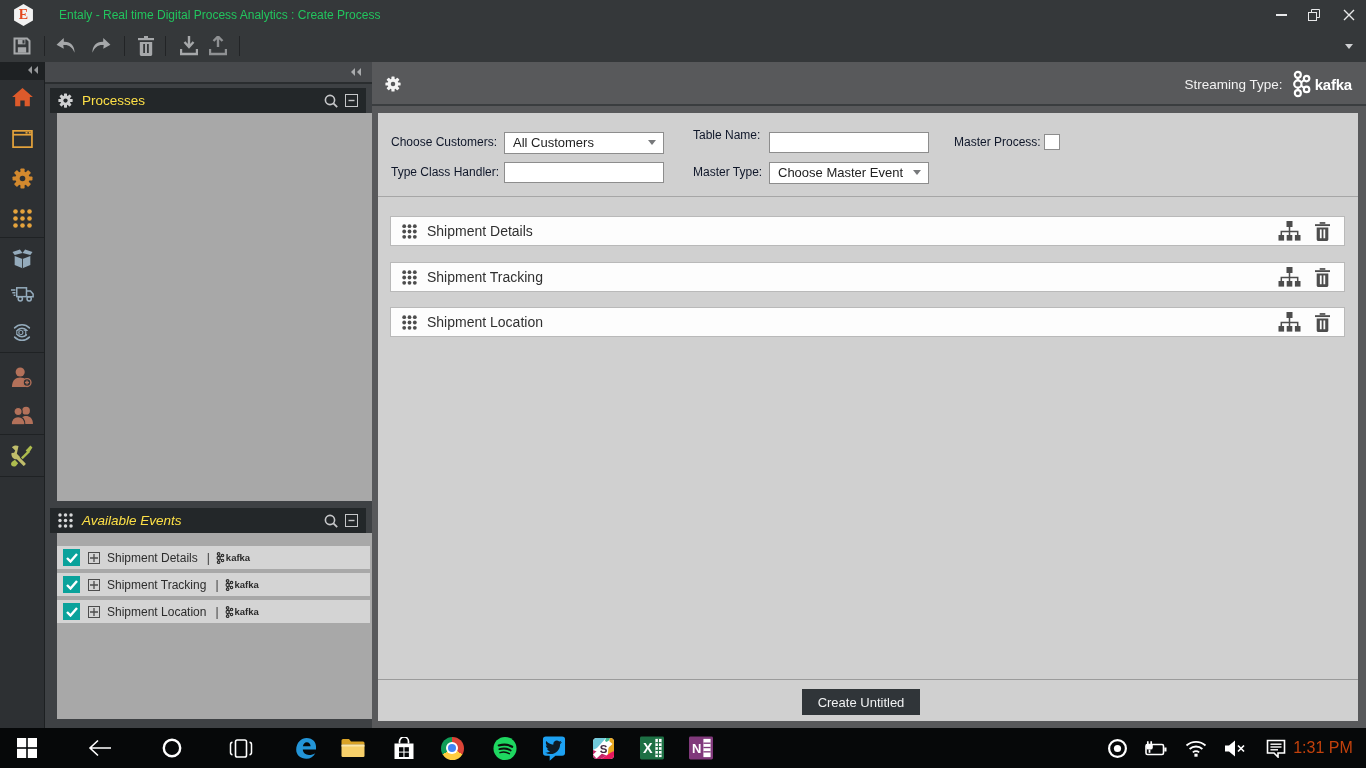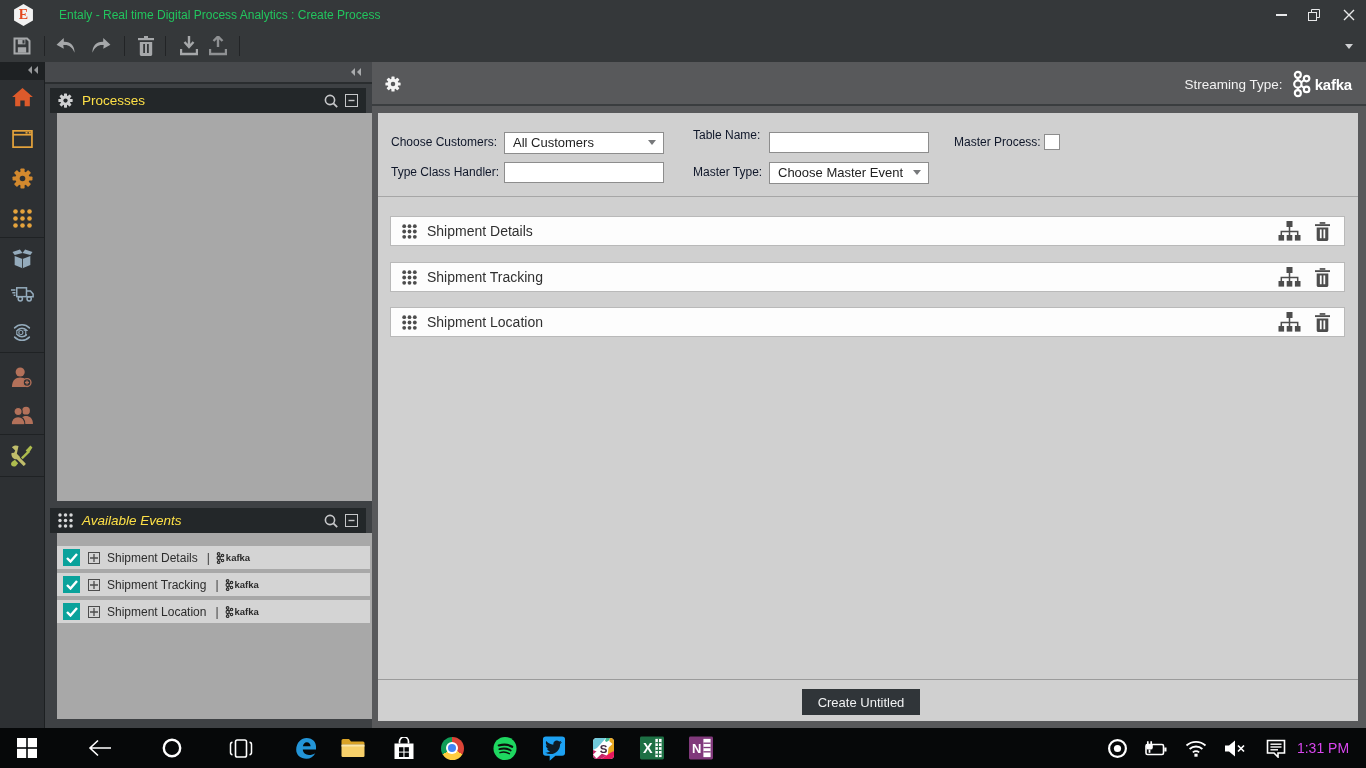--- a/index.html
+++ b/index.html
@@ -73,21 +73,21 @@
   .proc-row { position:absolute; left:12px; width:955px; height:30px; background:#fdfdfd; border:1px solid #b9b9b9; }
   .pr-handle { position:absolute; left:11px; top:7px; }
   .pr-label { position:absolute; left:36px; top:0; height:28px; line-height:28px; font-size:14px; color:#303030; }
   .pr-tree { position:absolute; right:43px; top:4px; width:23px; height:21px; }
   .pr-trash { position:absolute; right:14px; top:5px; width:15px; height:19px; }
   .footer-divider { position:absolute; left:0; top:566px; width:980px; height:1px; background:#9b9b9b; }
   .create-btn { position:absolute; left:424px; top:576px; width:118px; height:26px; background:#303539; border:none; color:#f1f2f3; font-size:13px; font-family:"Liberation Sans",sans-serif; }
   
   .taskbar { position:absolute; left:0; top:728px; width:1366px; height:40px; background:#060809; }
   .tb-item { position:absolute; top:8px; width:24px; height:24px; display:flex; align-items:center; justify-content:center; }
-  .tb-time { position:absolute; left:1292px; top:0; width:62px; height:40px; line-height:40px; text-align:center; font-size:14px; color:#d946ef; }
+  .tb-time { position:absolute; left:1292px; top:0; width:62px; height:40px; line-height:40px; text-align:center; font-size:16px; color:#c2410c; }
   .chrome-icon { width:23px; height:23px; border-radius:50%;
     background:conic-gradient(from 0deg, #db4437 0deg 120deg, #ffcd40 120deg 240deg, #0f9d58 240deg 360deg);
     position:relative; }
   .chrome-icon::before { content:""; position:absolute; left:5.5px; top:5.5px; width:12px; height:12px; border-radius:50%; background:#fff; }
   .chrome-icon::after { content:""; position:absolute; left:7.5px; top:7.5px; width:8px; height:8px; border-radius:50%; background:#4285f4; }
 </style>
 </head>
 <body>
 
 <div id="app">

